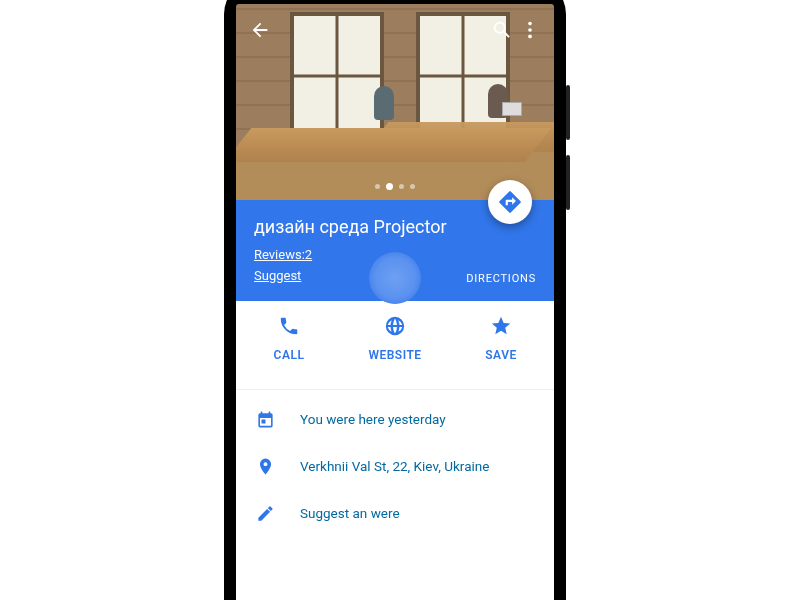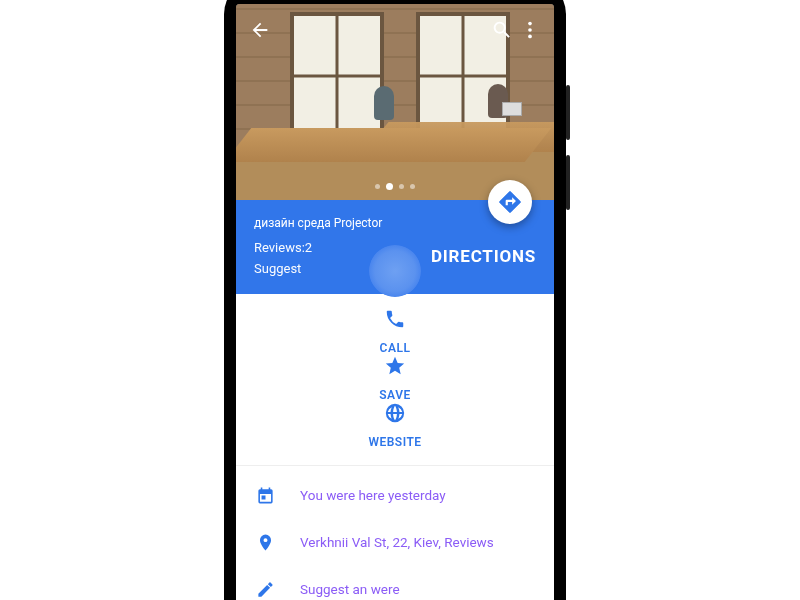--- a/index.html
+++ b/index.html
@@ -34,33 +34,33 @@
   .ticon{width:28px;height:28px;display:flex;align-items:center;justify-content:center;}
   .ticon svg{width:22px;height:22px;fill:#fff;}
   .dots{position:absolute;left:50%;bottom:10px;transform:translateX(-50%);display:flex;gap:6px;}
   .dot{width:5px;height:5px;border-radius:50%;background:rgba(255,255,255,.5);}
   .dot.on{background:#fff;width:7px;height:7px;margin-top:-1px;}
   
   .fab{position:absolute;right:22px;top:176px;width:44px;height:44px;border-radius:50%;background:#fff;box-shadow:0 3px 8px rgba(0,0,0,.35);display:flex;align-items:center;justify-content:center;z-index:5;}
   .fab svg{width:26px;height:26px;fill:#2e76e9;}
   
   .info{background:#3176ea;color:#fff;padding:16px 18px 14px 18px;position:relative;}
-  .title{font-size:12px;font-weight:400;margin-bottom:8px;}
+  .title{font-size:18px;font-weight:400;margin-bottom:8px;}
   .row2{display:flex;align-items:center;position:relative;}
-  .meta{font-size:13px;line-height:1.6;opacity:.97;}
-  .dirs{position:absolute;right:0;bottom:14px;font-size:17px;letter-spacing:.8px;font-weight:700;}
+  .meta{font-size:13px;line-height:1.6;opacity:.97;text-decoration:underline;}
+  .dirs{position:absolute;right:0;bottom:2px;font-size:11px;letter-spacing:.8px;font-weight:400;}
   .ripple{position:absolute;left:50%;top:50%;width:52px;height:52px;margin:-14px 0 0 -26px;border-radius:50%;
     background:radial-gradient(circle,#6ea0f2 0%,#5b92ef 55%,#4a86ee 70%,rgba(74,134,238,0) 72%);}
   
-  .actions{display:flex;padding:14px 0 16px 0;border-bottom:1px solid #eee;flex-direction:column;}
+  .actions{display:flex;padding:14px 0 27px 0;border-bottom:1px solid #eee;}
   .act{flex:1;display:flex;flex-direction:column;align-items:center;color:#2e76e9;font-size:12px;font-weight:600;letter-spacing:.5px;gap:8px;}
   .act svg{width:22px;height:22px;fill:#2e76e9;}
   
   .list{padding:6px 0;}
-  .li{display:flex;align-items:center;padding:14px 18px;gap:24px;font-size:13.5px;color:#8b5cf6;}
+  .li{display:flex;align-items:center;padding:14px 18px;gap:24px;font-size:13.5px;color:#0369a1;}
   .li .ic{width:22px;display:flex;justify-content:center;}
   .li svg{width:19px;height:19px;fill:#2e76e9;}
 </style>
 </head>
 <body>
 
 <div class="canvas">
   <div class="phone">
     <div class="sidebtn sb1"></div>
     <div class="sidebtn sb2"></div>
@@ -126,48 +126,48 @@
 
       <div class="actions">
         <div class="act">
           <span><svg viewBox="0 0 24 24">
                 <path d="M6.6 10.8a15 15 0 006.6 6.6l2.2-2.2a1 1 0 011-.25 11.4 11.4 0 003.6.58 1 1 0 011 1V20a1 1 0 01-1 1A17 17 0 013 4a1 1 0 011-1h3.5a1 1 0 011 1 11.4 11.4 0 00.58 3.6 1 1 0 01-.25 1z"></path>
               </svg></span>
           <span>CALL</span>
         </div>
         <div class="act">
           <span><svg viewBox="0 0 24 24">
+                <path d="M12 2a10 10 0 100 20 10 10 0 000-20zm7.9 9h-3.05a16 16 0 00-1.3-5.4A8 8 0 0119.9 11zM12 4c.9 1.3 1.9 3.6 2.1 7H9.9c.2-3.4 1.2-5.7 2.1-7zM4.1 13h3.05a16 16 0 001.3 5.4A8 8 0 014.1 13zm3.05-2H4.1a8 8 0 014.35-5.4A16 16 0 007.15 11zM12 20c-.9-1.3-1.9-3.6-2.1-7h4.2c-.2 3.4-1.2 5.7-2.1 7zm3.55-1.6a16 16 0 001.3-5.4h3.05a8 8 0 01-4.35 5.4z"></path>
+              </svg></span>
+          <span>WEBSITE</span>
+        </div>
+        <div class="act">
+          <span><svg viewBox="0 0 24 24">
                 <path d="M12 17.3L18.2 21l-1.6-7 5.4-4.7-7.1-.6L12 2 9.1 8.7 2 9.3l5.4 4.7-1.6 7z"></path>
               </svg></span>
           <span>SAVE</span>
-        </div>
-        <div class="act">
-          <span><svg viewBox="0 0 24 24">
-                <path d="M12 2a10 10 0 100 20 10 10 0 000-20zm7.9 9h-3.05a16 16 0 00-1.3-5.4A8 8 0 0119.9 11zM12 4c.9 1.3 1.9 3.6 2.1 7H9.9c.2-3.4 1.2-5.7 2.1-7zM4.1 13h3.05a16 16 0 001.3 5.4A8 8 0 014.1 13zm3.05-2H4.1a8 8 0 014.35-5.4A16 16 0 007.15 11zM12 20c-.9-1.3-1.9-3.6-2.1-7h4.2c-.2 3.4-1.2 5.7-2.1 7zm3.55-1.6a16 16 0 001.3-5.4h3.05a8 8 0 01-4.35 5.4z"></path>
-              </svg></span>
-          <span>WEBSITE</span>
         </div>
       </div>
 
       <div class="list">
         <div class="li">
           <span class="ic">
               <svg viewBox="0 0 24 24">
                 <path d="M19 4h-1V2h-2v2H8V2H6v2H5a2 2 0 00-2 2v14a2 2 0 002 2h14a2 2 0 002-2V6a2 2 0 00-2-2zm0 16H5V10h14zM7 12h5v5H7z"></path>
               </svg>
             </span>
           <span>You were here yesterday</span>
         </div>
         <div class="li">
           <span class="ic">
               <svg viewBox="0 0 24 24">
                 <path d="M12 2a7 7 0 00-7 7c0 5.25 7 13 7 13s7-7.75 7-13a7 7 0 00-7-7zm0 9.5A2.5 2.5 0 1114.5 9 2.5 2.5 0 0112 11.5z"></path>
               </svg>
             </span>
-          <span>Verkhnii Val St, 22, Kiev, Reviews</span>
+          <span>Verkhnii Val St, 22, Kiev, Ukraine</span>
         </div>
         <div class="li">
           <span class="ic">
               <svg viewBox="0 0 24 24">
                 <path d="M3 17.25V21h3.75L17.8 9.94l-3.75-3.75zM20.7 7.04a1 1 0 000-1.41l-2.34-2.34a1 1 0 00-1.41 0L15 5.24l3.75 3.75z"></path>
               </svg>
             </span>
           <span>Suggest an were</span>
         </div>
       </div>

